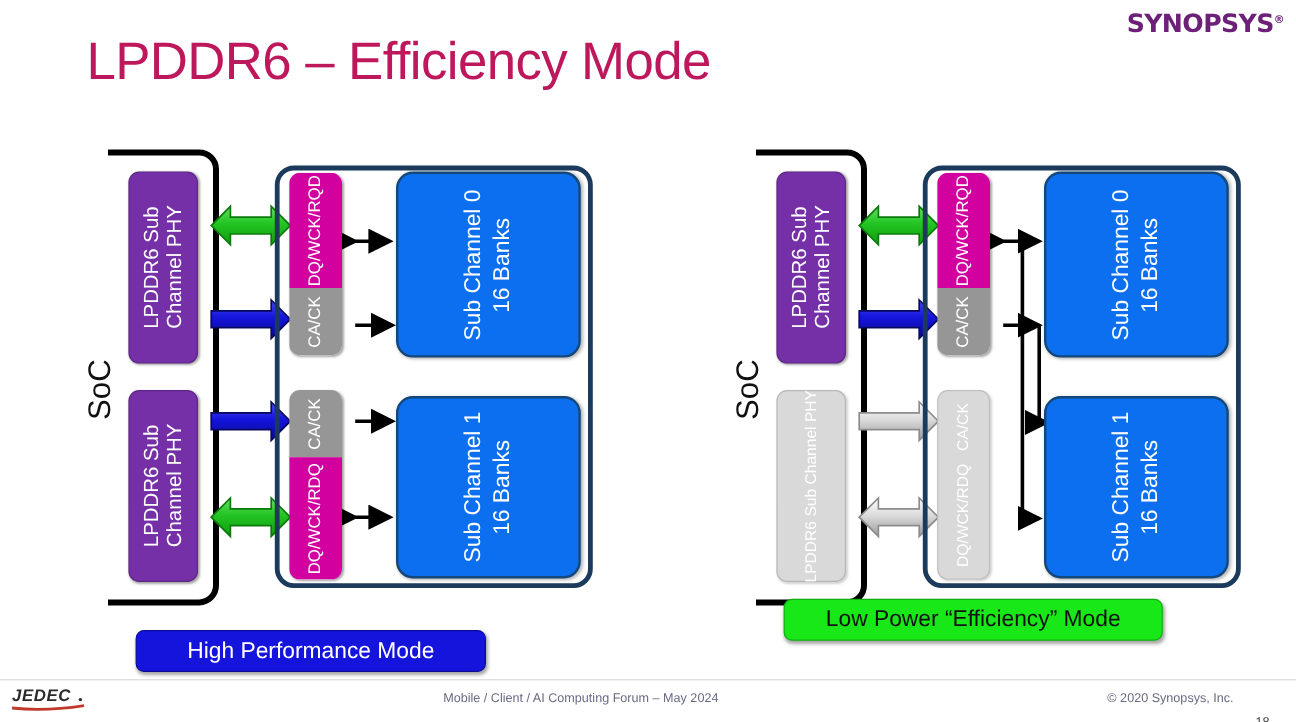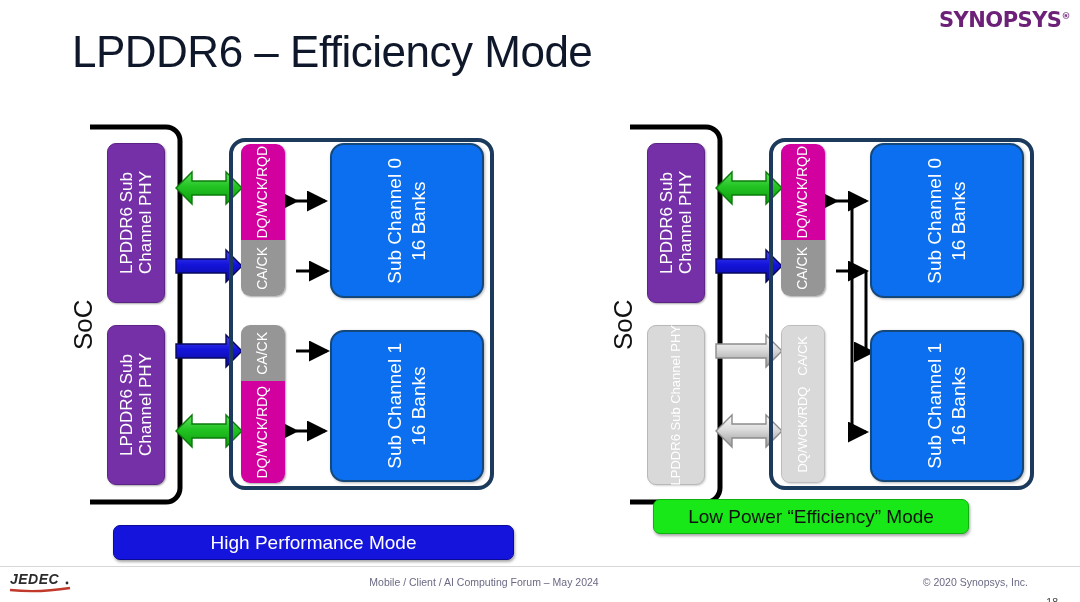--- a/index.html
+++ b/index.html
@@ -7,21 +7,21 @@
     width:1080px;height:602px;position:relative;overflow:hidden;
     background:#ffffff;
     font-family:"Liberation Sans", sans-serif;
     -webkit-font-smoothing:antialiased;
   }
   .abs{position:absolute;}
 
   
   #page-title{
     left:72px;top:27px;
-    font-size:44px;font-weight:400;color:#0f172a;
+    font-size:44px;font-weight:400;color:#be185d;
     letter-spacing:-0.5px;white-space:nowrap;text-align:center;
   }
   #brand-logo{
     right:10px;top:8px;
     font-size:21px;font-weight:bold;color:#6d2077;
     letter-spacing:-0.5px;font-family:"DejaVu Sans",sans-serif;
   }
   #brand-logo .reg{font-size:9px;vertical-align:super;}
   .soc-label{
     font-size:26px;color:#111;
@@ -210,21 +210,21 @@
 
 <div class="abs bank-block" style="left:330px;top:143px;width:154px;height:155px;">
   <span class="vtext">Sub Channel 0
 16 Banks</span>
 </div>
 <div class="abs bank-block" style="left:330px;top:330px;width:154px;height:152px;">
   <span class="vtext">Sub Channel 1
 16 Banks</span>
 </div>
 
-<div class="abs mode-pill mode-hp" style="left:113px;top:525px;width:401px;height:35px;">
+<div class="abs mode-pill mode-hp" style="left:113px;top:525px;width:292px;height:35px;">
   <span>High Performance Mode</span>
 </div>
 
 <div class="abs soc-label" style="left:608px;top:280px;width:28px;height:90px;">SoC</div>
 
 <div class="abs vblock phy-block" style="left:647px;top:143px;width:58px;height:160px;">
   <span class="vtext">LPDDR6 Sub
 Channel PHY</span>
 </div>
 <div class="abs vblock phy-block dim" style="left:647px;top:325px;width:58px;height:160px;">

